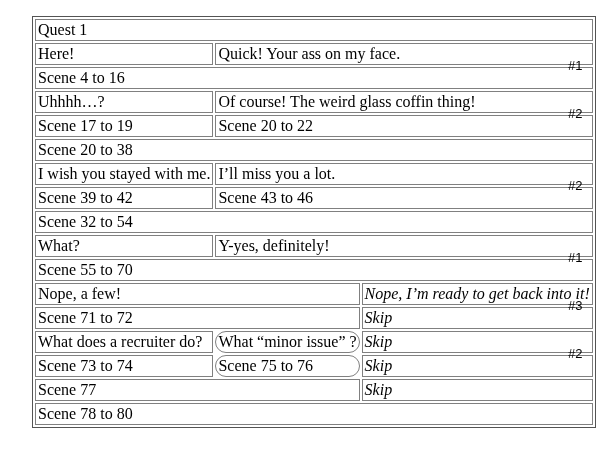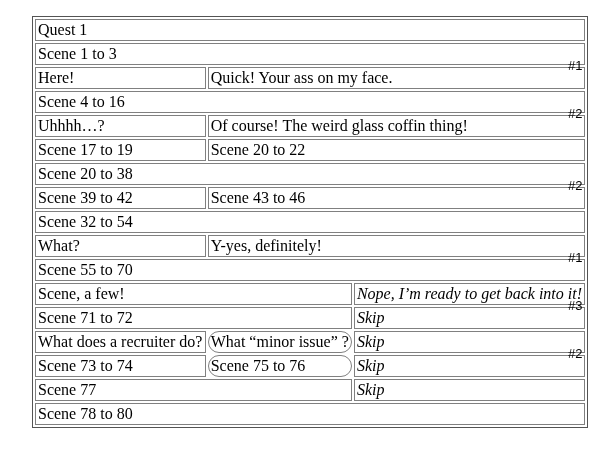--- a/index.html
+++ b/index.html
@@ -62,56 +62,57 @@
 <body>
 
 <div class="page">
 
   <table class="quest">
     <tbody>
         <tr>
       <td class="w123" colspan="3">Quest 1</td>
     </tr>
     <tr>
-      <td class="w123" colspan="3">Scene 1 to 3</td>
-    </tr>
-    <tr>
       <td class="w1">Here!</td>
       <td class="w23" colspan="2">Quick! Your ass on my face.</td>
     </tr>
     <tr>
       <td class="w123" colspan="3">Scene 4 to 16</td>
     </tr>
     <tr>
       <td class="w1">Uhhhh…?</td>
       <td class="w23" colspan="2">Of course! The weird glass coffin thing!</td>
     </tr>
     <tr>
       <td class="w1">Scene 17 to 19</td>
       <td class="w23" colspan="2">Scene 20 to 22</td>
     </tr>
     <tr>
       <td class="w123" colspan="3">Scene 20 to 38</td>
     </tr>
     <tr>
+      <td class="w1">I wish you stayed with me.</td>
+      <td class="w23" colspan="2">I’ll miss you a lot.</td>
+    </tr>
+    <tr>
       <td class="w1">Scene 39 to 42</td>
       <td class="w23" colspan="2">Scene 43 to 46</td>
     </tr>
     <tr>
       <td class="w123" colspan="3">Scene 32 to 54</td>
     </tr>
     <tr>
       <td class="w1">What?</td>
       <td class="w23" colspan="2">Y-yes, definitely!</td>
     </tr>
     <tr>
       <td class="w123" colspan="3">Scene 55 to 70</td>
     </tr>
     <tr>
-      <td class="w12" colspan="2">Scene, a few!</td>
+      <td class="w12" colspan="2">Nope, a few!</td>
       <td class="w3">Nope, I’m ready to get back into it!</td>
     </tr>
     <tr>
       <td class="w12" colspan="2">Scene 71 to 72</td>
       <td class="w3">Skip</td>
     </tr>
     <tr>
       <td class="w1">What does a recruiter do?</td>
       <td class="w2">What “minor issue” ?</td>
       <td class="w3">Skip</td>

